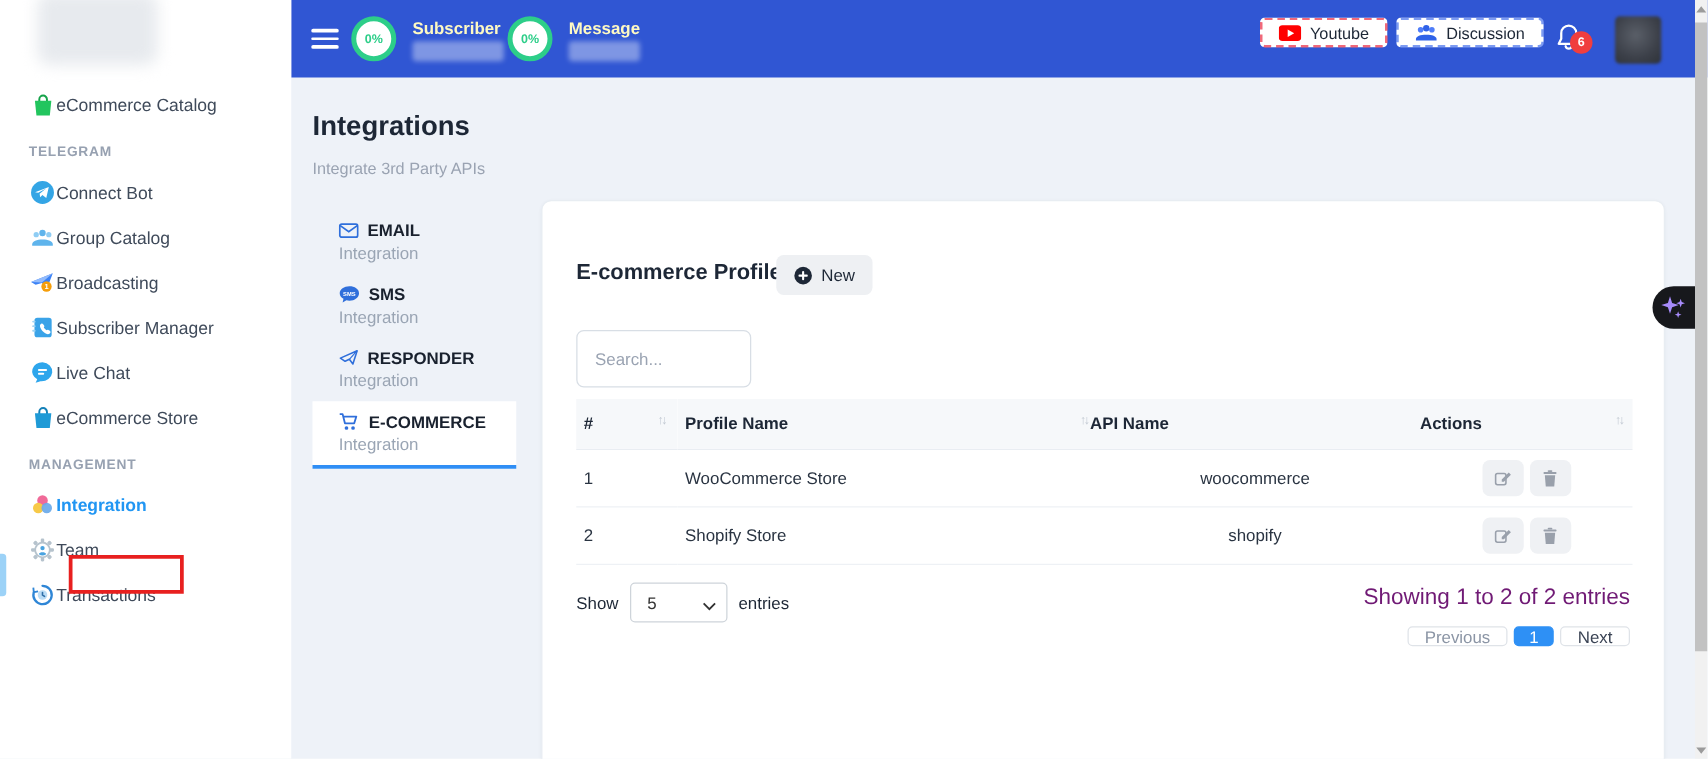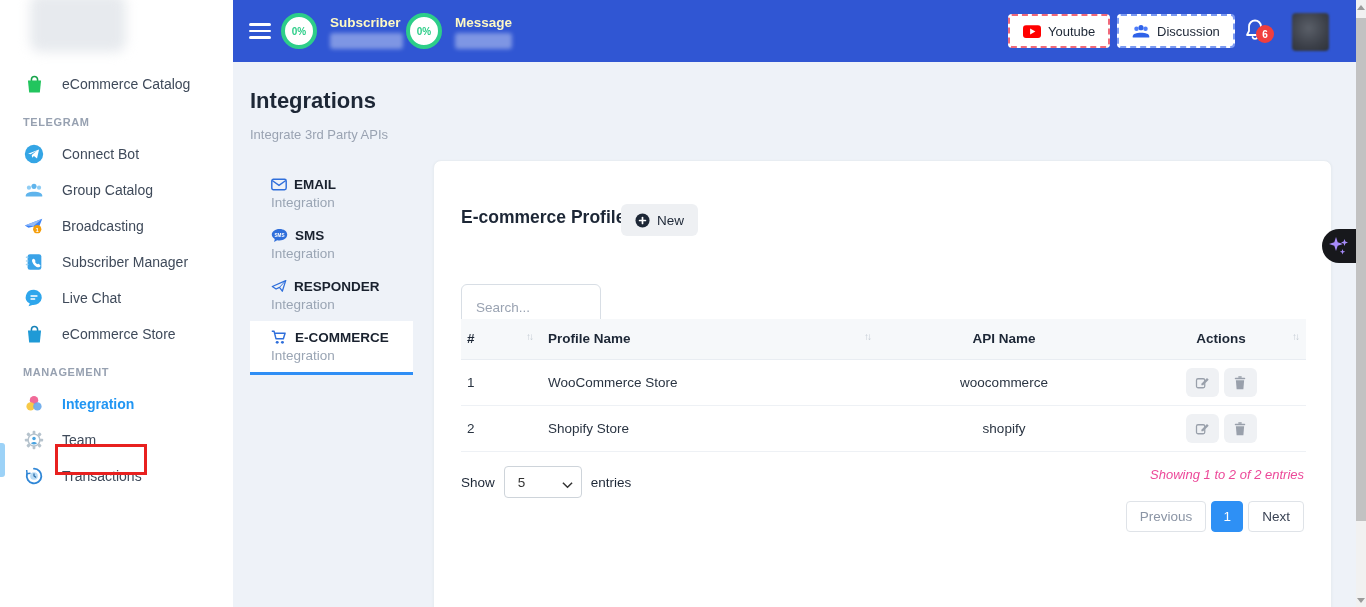--- a/index.html
+++ b/index.html
@@ -3,37 +3,37 @@
 <meta charset="utf-8">
 <style>
   * { margin:0; padding:0; box-sizing:border-box; }
   html,body { width:1366px; height:607px; overflow:hidden; }
   body { font-family:"Liberation Sans", sans-serif; background:#eef2f8; position:relative; }
 
   
   .sidebar { position:absolute; left:0; top:0; width:233px; height:607px; background:#fff; z-index:5; }
   .logo-blur { position:absolute; left:30px; top:-6px; width:96px; height:58px; background:#e7eaee; border-radius:10px; filter:blur(6px); }
   .side-list { position:absolute; left:0; top:66px; width:233px; }
-  .side-item { display:flex; align-items:center; gap:17px; padding:7px 4px 7px 23px; height:36px; cursor:pointer; position:relative; }
+  .side-item { display:flex; align-items:center; padding:7px 4px 7px 23px; height:36px; cursor:pointer; position:relative; }
   .side-item .lbl { font-size:14px; color:#3f4a5a; }
   .side-head { font-size:11px; font-weight:bold; color:#97a1b1; letter-spacing:.6px; padding:14px 0 8px 23px; }
   .side-item.active .lbl { color:#2196f3; font-weight:bold; }
   .active-indicator { position:absolute; left:0; top:443px; width:5px; height:34px; background:#9cd2f7; border-radius:0 3px 3px 0; }
   .annotation-box { position:absolute; left:55px; top:444px; width:92px; height:31px; border:3px solid #e8201f; z-index:9; pointer-events:none; }
   .icn { width:22px; height:22px; display:inline-flex; align-items:center; justify-content:center; flex:0 0 22px; }
 
   
   .topbar { position:absolute; left:233px; top:0; width:1133px; height:62px; background:#3056d3; z-index:4; }
   .hamburger { position:absolute; left:16px; top:23px; width:22px; cursor:pointer; }
   .hamburger span { display:block; height:2.6px; background:#fff; border-radius:2px; margin-bottom:4px; }
   .gauge { position:absolute; top:13px; width:36px; height:36px; border-radius:50%; border:4px solid #2dce89; background:#fff; display:flex; align-items:center; justify-content:center; }
   .gauge .pct { font-size:10px; font-weight:bold; color:#2dce89; }
   .w-label { position:absolute; top:15px; font-size:13.5px; font-weight:bold; color:#fef9c3; }
   .w-blur { position:absolute; top:33px; height:16px; background:rgba(255,255,255,.38); border-radius:3px; filter:blur(2px); }
-  .tb-btn { position:absolute; top:14px; height:34px; background:#fff; border-radius:4px; display:flex; align-items:center; gap:7px; padding:0 13px; font-size:13px; color:#1d2736; cursor:pointer; }
+  .tb-btn { position:absolute; top:14px; height:24px; background:#fff; border-radius:4px; display:flex; align-items:center; gap:7px; padding:0 13px; font-size:13px; color:#1d2736; cursor:pointer; }
   .tb-btn.yt { left:775px; border:2px dashed #f0697a; }
   .tb-btn.disc { left:884px; border:2px dashed #7d9bf2; }
   .bell-wrap { position:absolute; left:1010px; top:17px; width:30px; height:30px; cursor:pointer; }
   .badge { position:absolute; left:13px; top:8px; min-width:18px; height:18px; border-radius:50%; background:#f03e3e; color:#fff; font-size:10px; font-weight:bold; display:flex; align-items:center; justify-content:center; }
   .avatar { position:absolute; left:1059px; top:13px; width:37px; height:38px; border-radius:4px; background:radial-gradient(circle at 45% 40%, #5a5f68 0%, #3c4049 60%, #2e3238 100%); filter:blur(1.2px); cursor:pointer; }
 
   
   .page-title { position:absolute; left:250px; top:88px; font-size:22px; font-weight:bold; color:#1d2736; }
   .page-subtitle { position:absolute; left:250px; top:127px; font-size:13px; color:#9aa3b2; }
 
@@ -41,42 +41,42 @@
   .inav { position:absolute; left:250px; top:168px; width:163px; }
   .inav-item { padding:9px 0 9px 21px; cursor:pointer; }
   .inav-item.active { background:#fff; border-bottom:3px solid #2f8ef5; }
   .inav-title { display:flex; align-items:center; gap:7px; font-size:13.5px; font-weight:bold; color:#19212e; }
   .inav-sub { font-size:13.5px; color:#9aa5b4; margin-top:3px; }
 
   
   .card { position:absolute; left:433px; top:160px; width:899px; height:470px; background:#fff; border:1px solid #e8edf2; border-radius:8px; box-shadow:0 1px 3px rgba(40,60,90,.05); }
   .panel-heading { position:absolute; left:27px; top:46px; font-size:17.5px; font-weight:bold; color:#1d2736; }
   .new-btn { position:absolute; left:187px; top:43px; height:32px; padding:0 14px; background:#eef0f3; border:none; border-radius:6px; display:flex; align-items:center; gap:7px; font-size:13.5px; color:#1d2736; cursor:pointer; }
-  .search-input { position:absolute; left:27px; top:103px; width:140px; height:46px; border:1px solid #d8dee5; border-radius:6px; padding:0 14px; font-size:13.5px; color:#333; font-family:"Liberation Sans",sans-serif;margin-top:20px; }
+  .search-input { position:absolute; left:27px; top:103px; width:140px; height:46px; border:1px solid #d8dee5; border-radius:6px; padding:0 14px; font-size:13.5px; color:#333; font-family:"Liberation Sans",sans-serif; }
   .search-input::placeholder { color:#9aa3b2; }
 
   table.dt { position:absolute; left:27px; top:158px; width:845px; border-collapse:collapse; table-layout:fixed; }
   .dt col.c1{width:81px}.dt col.c2{width:330px}.dt col.c3{width:264px}.dt col.c4{width:170px}
   .dt th { background:#f6f8fa; height:40px; font-size:13.5px; color:#1d2736; font-weight:bold; position:relative; border-bottom:1px solid #e9edf2; }
   .dt th.al { text-align:left; padding-left:6px; }
-  .dt th.ac { text-align:center; }
+  .dt th.ac { text-align:left; }
   .dt td { height:46px; font-size:13.5px; color:#2a3442; border-bottom:1px solid #eef1f5; }
   .dt td.al { text-align:left; padding-left:6px; }
   .dt td.ac { text-align:center; }
   .sort { position:absolute; top:12px; font-size:10px; color:#c3cad3; letter-spacing:-2px; font-weight:normal; }
   .actions-cell { display:flex; gap:5px; justify-content:center; }
   .act-btn { width:33px; height:29px; background:#eff1f4; border:none; border-radius:6px; display:flex; align-items:center; justify-content:center; cursor:pointer; }
 
   .show-group { position:absolute; left:27px; top:305px; display:flex; align-items:center; gap:9px; font-size:13.5px; color:#1d2736;justify-content:center; }
   .select-wrap { position:relative; width:78px; height:32px; }
   .select-wrap select { width:100%; height:100%; border:1px solid #ced4da; border-radius:4px; padding:0 0 0 13px; font-size:13.5px; color:#333; appearance:none; -webkit-appearance:none; background:#fff; font-family:"Liberation Sans",sans-serif; cursor:pointer; }
   .select-wrap .chev { position:absolute; right:9px; top:11px; pointer-events:none; }
-  .showing { position:absolute; right:27px; top:306px; font-size:13px; color:#ec4899;font-style:italic; }
+  .showing { position:absolute; right:27px; top:306px; font-size:18px; color:#701a75; }
   .pagination { position:absolute; right:27px; top:340px; display:flex; gap:5px; }
-  .pg { height:31px; border:1px solid #dfe3e8; background:#fff; border-radius:4px; font-size:13.5px; display:flex; align-items:center; justify-content:center; padding:0 13px; cursor:pointer; font-family:"Liberation Sans",sans-serif; }
+  .pg { height:16px; border:1px solid #dfe3e8; background:#fff; border-radius:4px; font-size:13.5px; display:flex; align-items:center; justify-content:center; padding:0 13px; cursor:pointer; font-family:"Liberation Sans",sans-serif; }
   .pg.prev { color:#8b95a5; }
   .pg.next { color:#3a4354; }
   .pg.cur { background:#2e90f5; border-color:#2e90f5; color:#fff; width:32px; padding:0; }
 
   
   .ai-flap { position:absolute; left:1322px; top:229px; width:34px; height:34px; background:#17181c; border-radius:17px 0 0 17px; z-index:20; cursor:pointer; display:flex; align-items:center; justify-content:center; }
   .scrollbar { position:absolute; right:0; top:0; width:10px; height:607px; background:#f1f1f1; z-index:30; }
   .sb-thumb { position:absolute; left:0; top:18px; width:10px; height:503px; background:#c2c2c2; cursor:pointer; }
   .sb-arrow { position:absolute; left:1px; width:0; height:0; border-left:4px solid transparent; border-right:4px solid transparent; }
   .sb-up { top:5px; border-bottom:5px solid #9b9b9b; }

